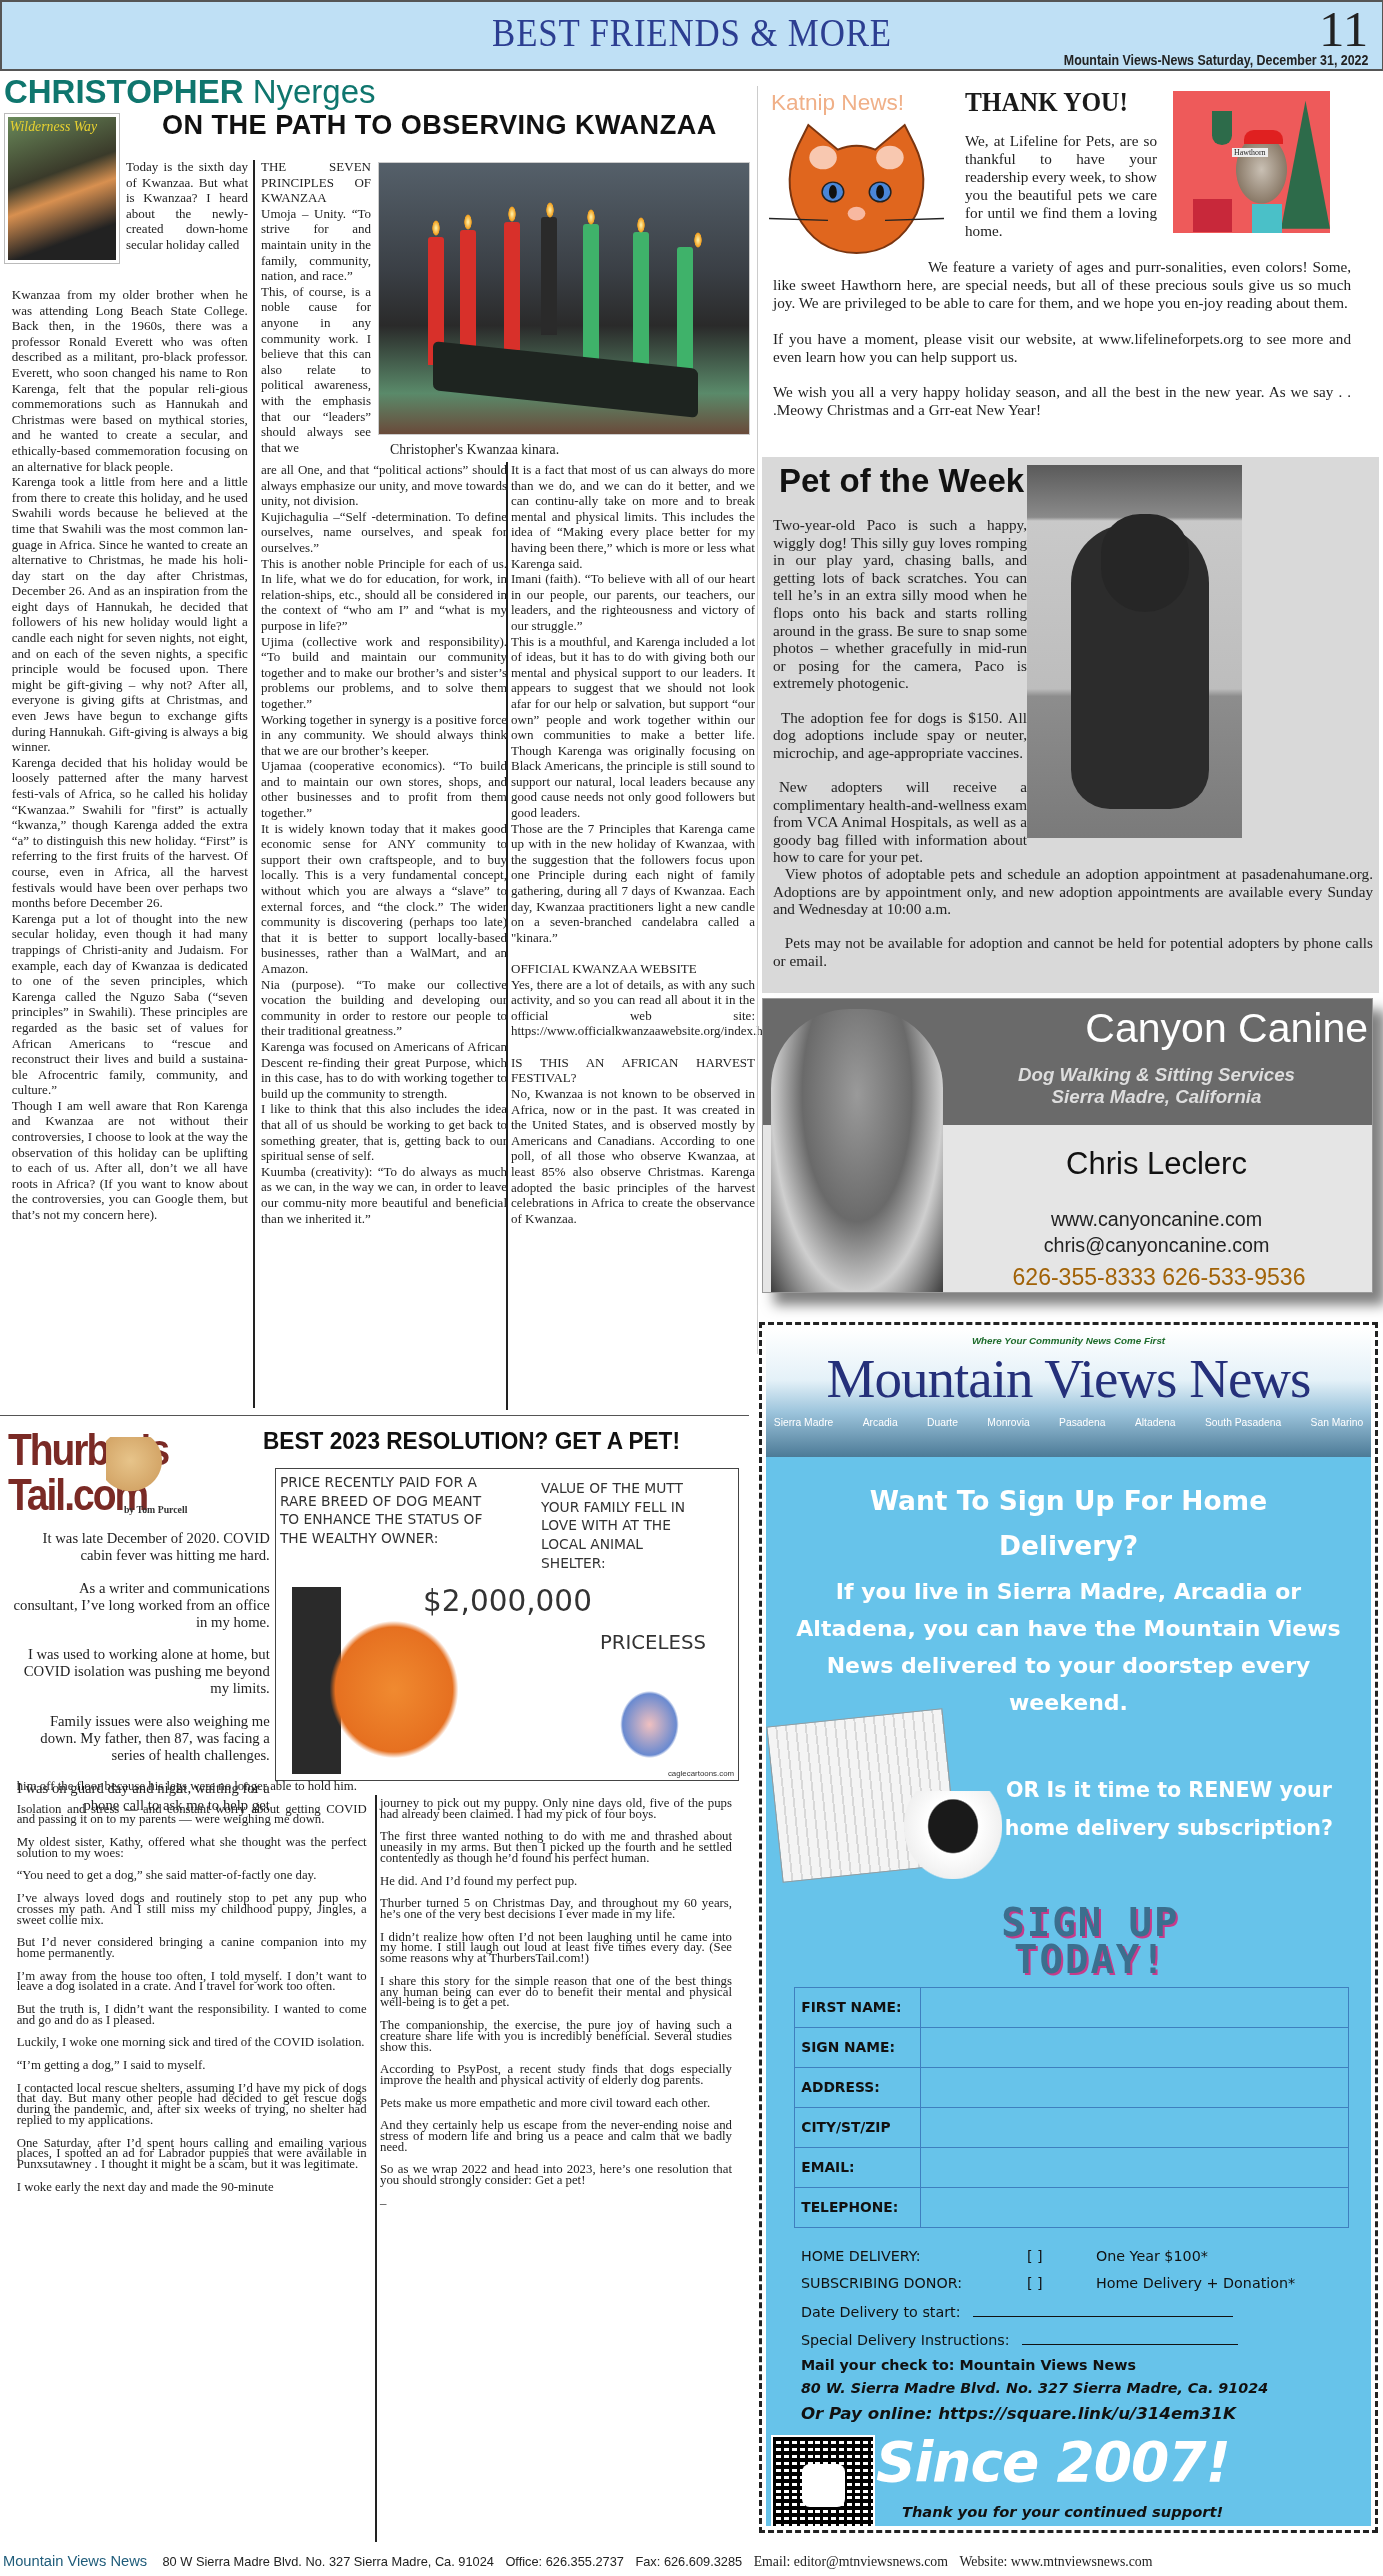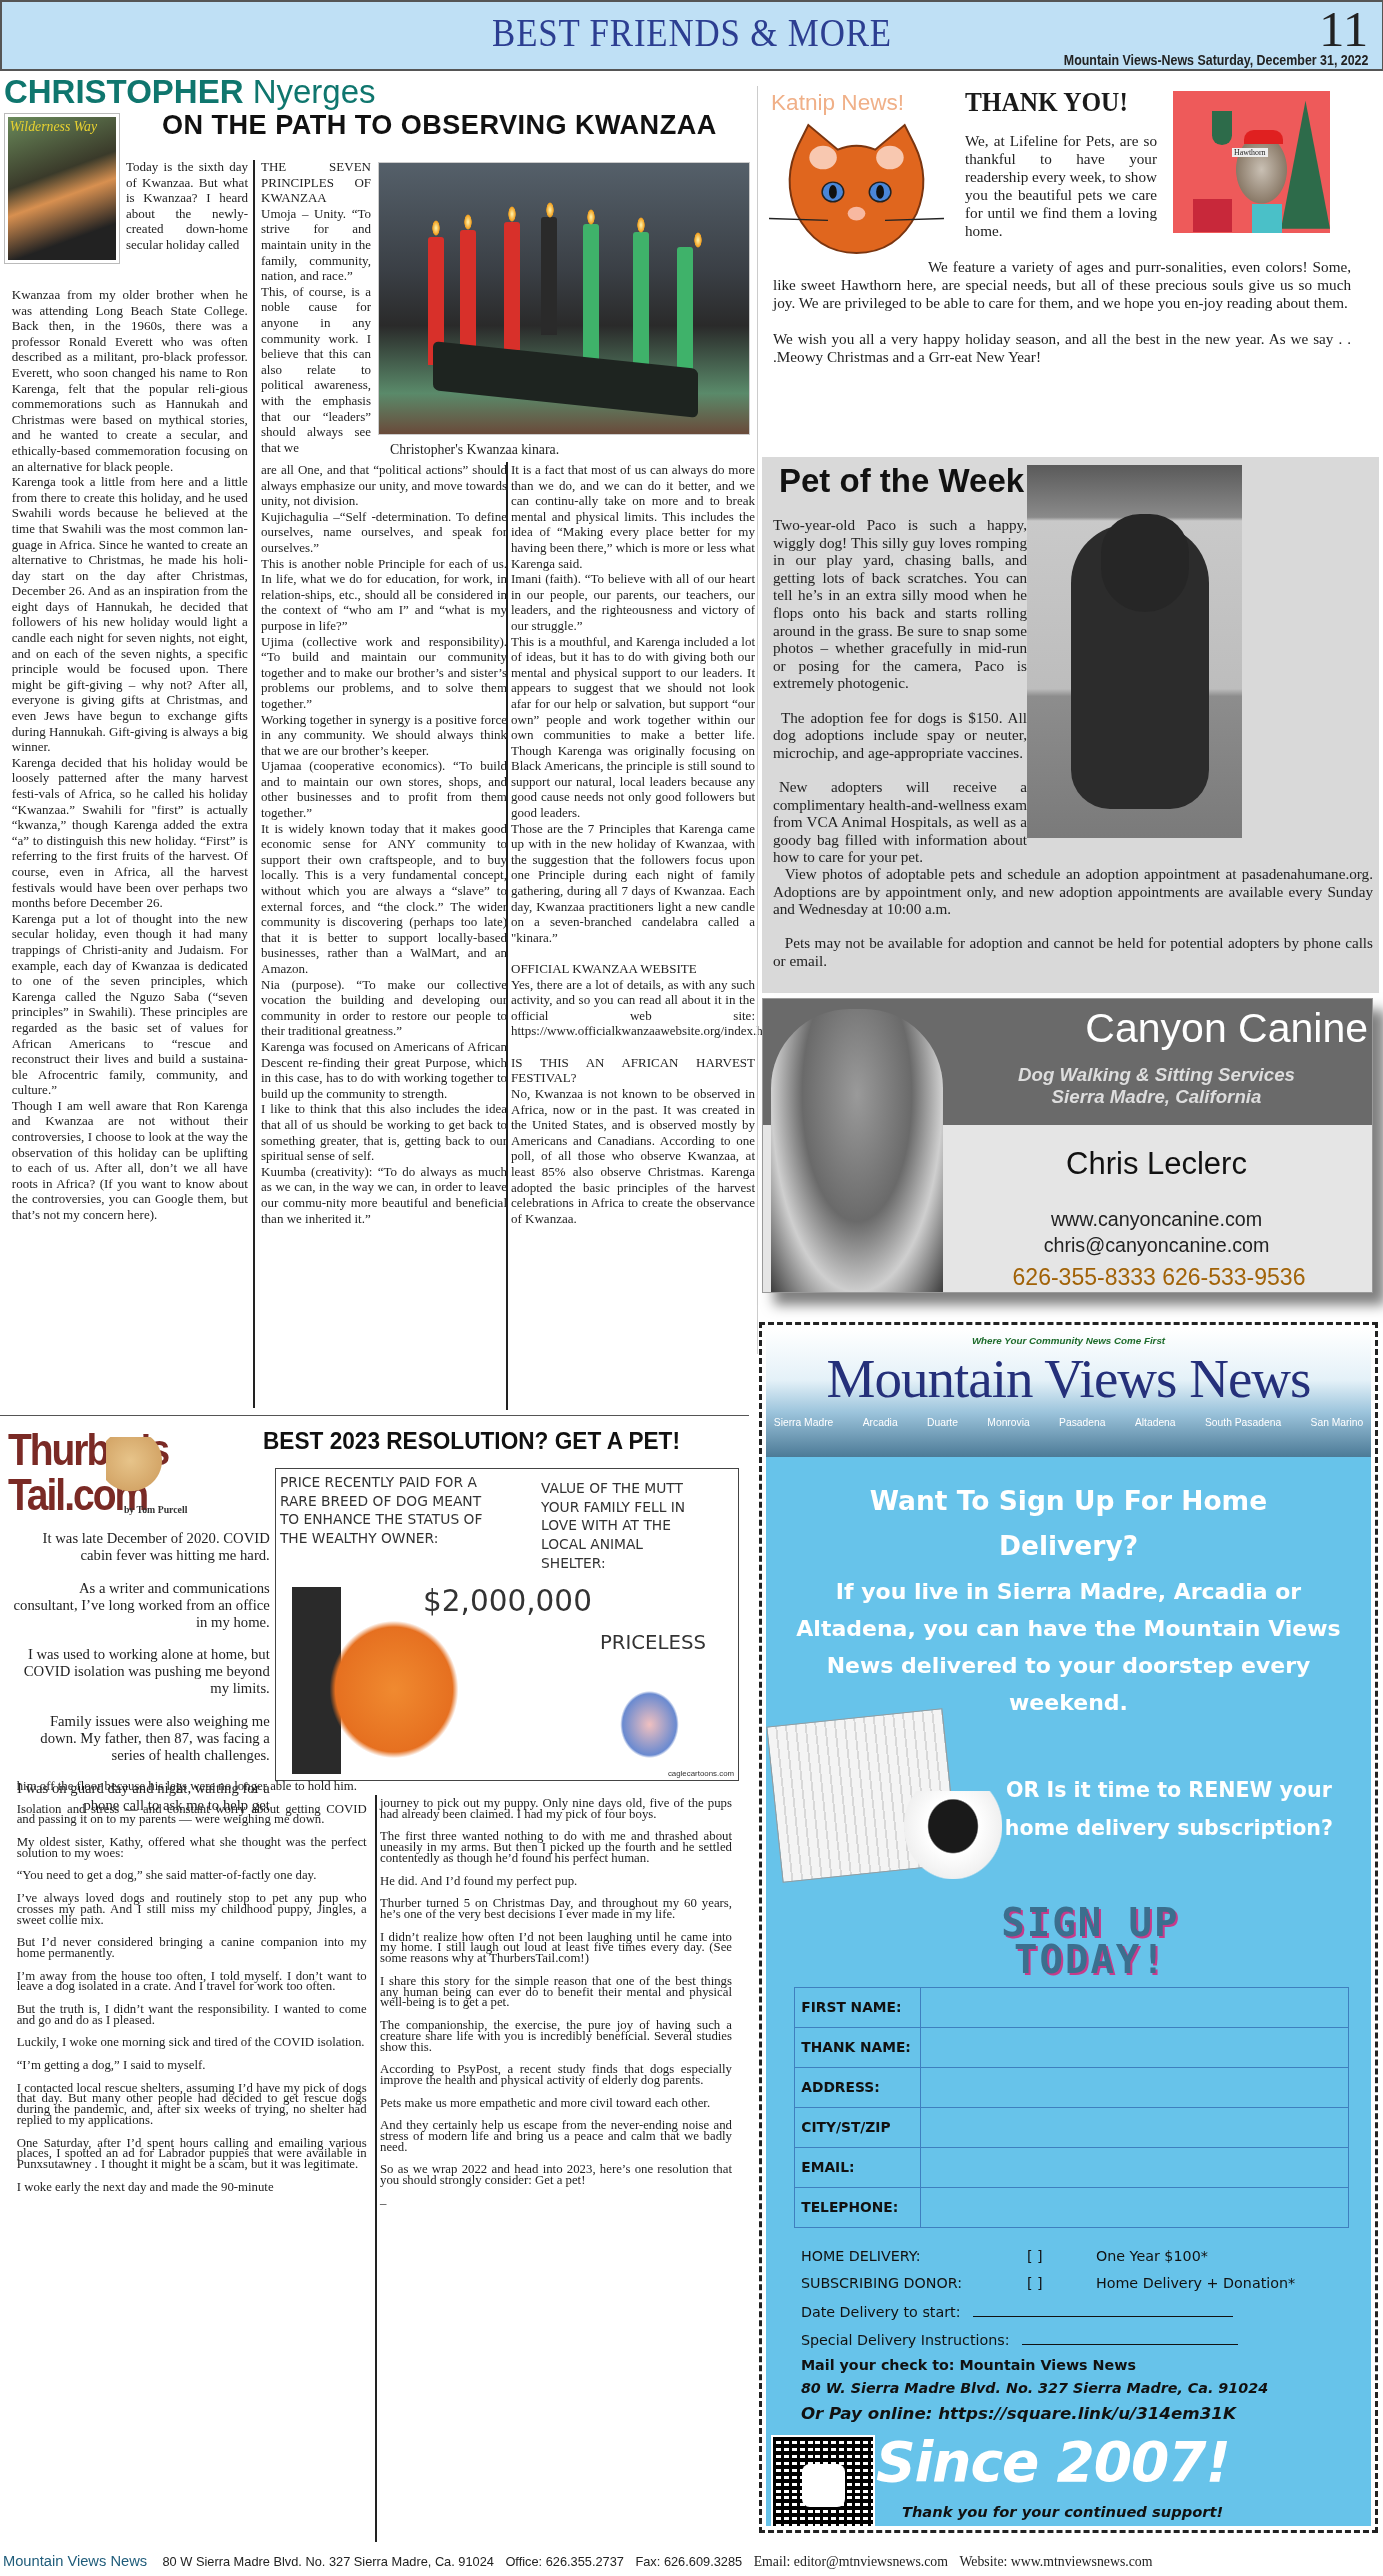--- a/index.html
+++ b/index.html
@@ -233,20 +233,21 @@
   <div style="position:absolute; left:108px; top:9.8px; width:49px; height:128px; background:#2d6b4a; clip-path:polygon(50% 0, 100% 100%, 0 100%);"></div>
   <div style="position:absolute; left:39px; top:19.7px; width:19.7px; height:34px; background:#2d6b4a; border-radius:0 0 9.8px 9.8px;"></div>
   <div style="position:absolute; left:59px; top:39px; width:59px; height:79px; background:radial-gradient(ellipse, #c9c0b4 0%, #8a7a68 60%, transparent 62%);"></div>
   <div style="position:absolute; left:71px; top:39px; width:39px; height:13.8px; background:#e02020; border-radius:9.8px 9.8px 0 0;"></div>
   <div style="position:absolute; left:59px; top:57px; font-size:7.9px; background:#eee; padding:0 2px;">Hawthorn</div>
   <div style="position:absolute; left:19.7px; top:108px; width:39px; height:33px; background:#c8283a;"></div>
   <div style="position:absolute; left:79px; top:113px; width:29.5px; height:29.5px; background:#4ac0c8;"></div>
 </div>
 <div class="abs thank-rest">
   <p class="first">We feature a variety of ages and purr-sonalities, even colors! Some, like sweet Hawthorn here, are special needs, but all of these precious souls give us so much joy. We are privileged to be able to care for them, and we hope you en-joy reading about them.</p>
+  <p>If you have a moment, please visit our website, at www.lifelineforpets.org to see more and even learn how you can help support us.</p>
   <p>We wish you all a very happy holiday season, and all the best in the new year. As we say . . .Meowy Christmas and a Grr-eat New Year!</p>
 </div>
 
 <div class="abs potw-box"></div>
 <div class="abs potw-title">Pet of the Week</div>
 <div class="abs potw-photo">
   <div class="dog-body"></div>
   <div class="dog-head"></div>
 </div>
 <div class="abs potw-text">
@@ -300,21 +301,21 @@
       <div>SIGN UP</div>
       <div>TODAY!</div>
     </div>
     <table class="form-table">
       <tbody>
           <tr>
             <td>FIRST NAME:</td>
             <td class="field"></td>
           </tr>
       <tr>
-            <td>THANK NAME:</td>
+            <td>SIGN NAME:</td>
             <td class="field"></td>
           </tr>
       <tr>
             <td>ADDRESS:</td>
             <td class="field"></td>
           </tr>
       <tr>
             <td>CITY/ST/ZIP</td>
             <td class="field"></td>
           </tr>

